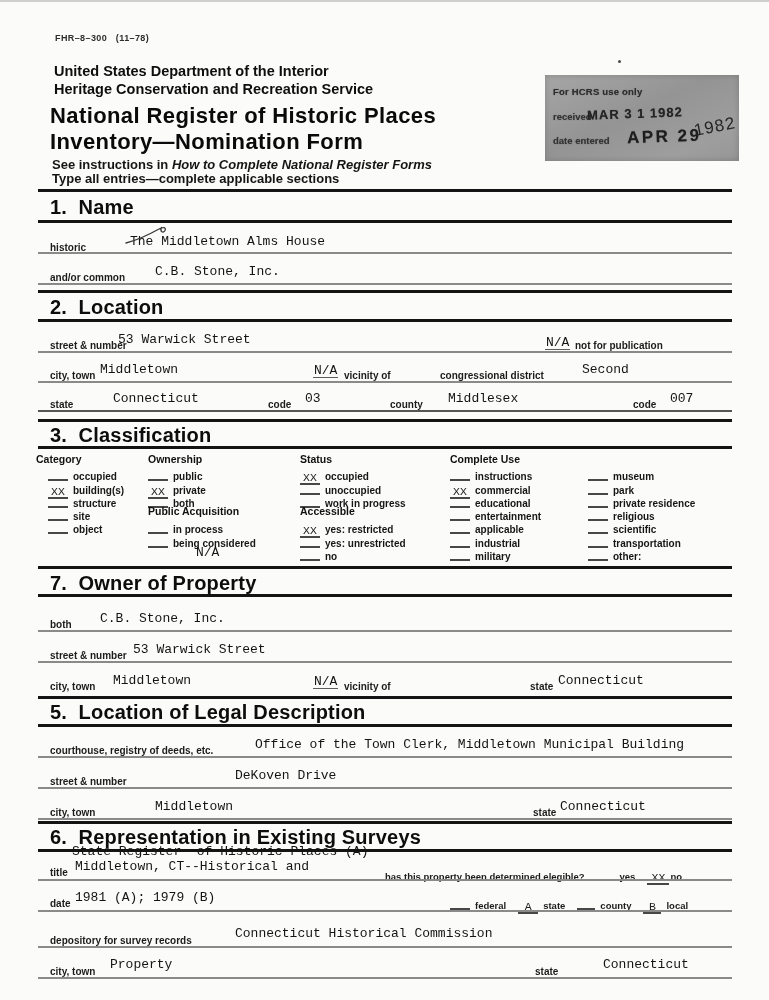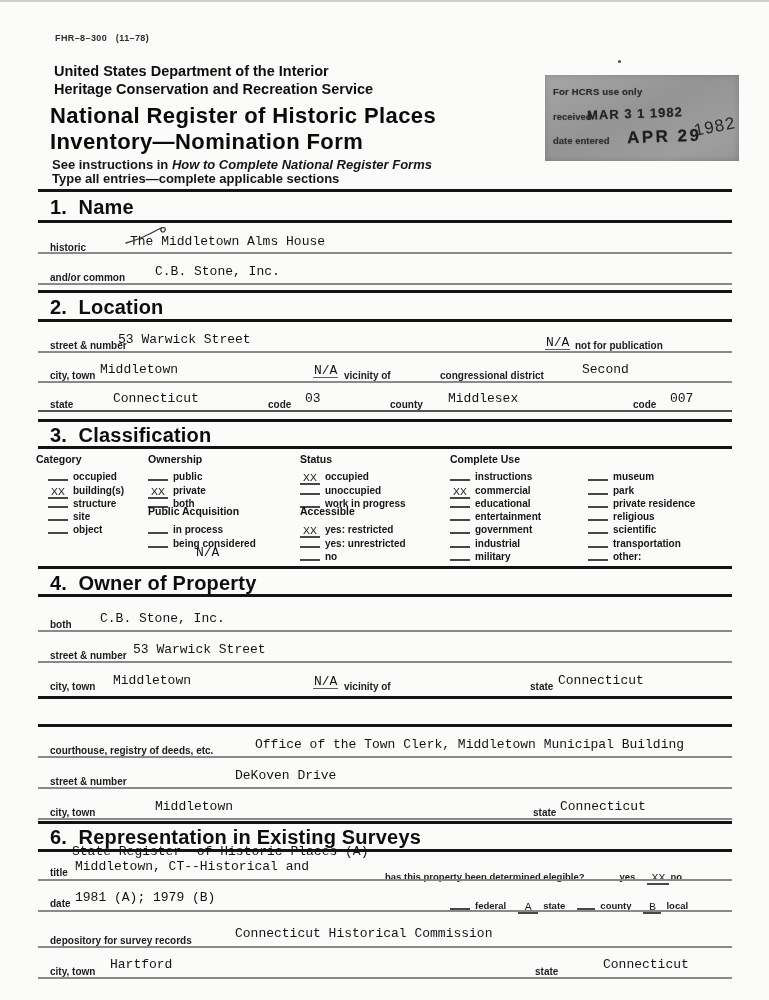--- a/index.html
+++ b/index.html
@@ -136,52 +136,53 @@
   <div class="abs colhead" style="left:300px;top:506px">Accessible</div>
   <div class="abs ck" style="left:300px;top:519px"><span class="bl">XX</span><span class="cl">yes: restricted</span></div>
   <div class="abs ck" style="left:300px;top:533px"><span class="bl"></span><span class="cl">yes: unrestricted</span></div>
   <div class="abs ck" style="left:300px;top:546px"><span class="bl"></span><span class="cl">no</span></div>
 
   <div class="abs colhead" style="left:450px;top:454px">Complete Use</div>
   <div class="abs ck" style="left:450px;top:466px"><span class="bl"></span><span class="cl">instructions</span></div>
   <div class="abs ck" style="left:450px;top:480px"><span class="bl">XX</span><span class="cl">commercial</span></div>
   <div class="abs ck" style="left:450px;top:493px"><span class="bl"></span><span class="cl">educational</span></div>
   <div class="abs ck" style="left:450px;top:506px"><span class="bl"></span><span class="cl">entertainment</span></div>
-  <div class="abs ck" style="left:450px;top:519px"><span class="bl"></span><span class="cl">government</span></div>
+  <div class="abs ck" style="left:450px;top:519px"><span class="bl"></span><span class="cl">applicable</span></div>
   <div class="abs ck" style="left:450px;top:533px"><span class="bl"></span><span class="cl">industrial</span></div>
   <div class="abs ck" style="left:450px;top:546px"><span class="bl"></span><span class="cl">military</span></div>
 
   <div class="abs ck" style="left:588px;top:466px"><span class="bl"></span><span class="cl">museum</span></div>
   <div class="abs ck" style="left:588px;top:480px"><span class="bl"></span><span class="cl">park</span></div>
   <div class="abs ck" style="left:588px;top:493px"><span class="bl"></span><span class="cl">private residence</span></div>
   <div class="abs ck" style="left:588px;top:506px"><span class="bl"></span><span class="cl">religious</span></div>
   <div class="abs ck" style="left:588px;top:519px"><span class="bl"></span><span class="cl">scientific</span></div>
   <div class="abs ck" style="left:588px;top:533px"><span class="bl"></span><span class="cl">transportation</span></div>
   <div class="abs ck" style="left:588px;top:546px"><span class="bl"></span><span class="cl">other:</span></div>
 
   <div class="thick" style="top:566px"></div>
-  <div class="abs sechead" style="left:50px;top:573px">4.  Owner of Property</div>
+  <div class="abs sechead" style="left:50px;top:573px">7.  Owner of Property</div>
   <div class="thick" style="top:594px"></div>
 
   <div class="abs lbl" style="left:50px;top:619px">both</div>
   <div class="abs mono" style="left:100px;top:612px">C.B. Stone, Inc.</div>
   <div class="thin" style="top:630px"></div>
 
   <div class="abs lbl" style="left:50px;top:650px">street &amp; number</div>
   <div class="abs mono" style="left:133px;top:643px">53 Warwick Street</div>
   <div class="thin" style="top:661px"></div>
 
   <div class="abs lbl" style="left:50px;top:681px">city, town</div>
   <div class="abs mono" style="left:113px;top:674px">Middletown</div>
   <div class="abs na" style="left:313px;top:675px">N/A</div>
   <div class="abs lbl" style="left:344px;top:681px">vicinity of</div>
   <div class="abs lbl" style="left:530px;top:681px">state</div>
   <div class="abs mono" style="left:558px;top:674px">Connecticut</div>
 
   <div class="thick" style="top:696px"></div>
+  <div class="abs sechead" style="left:50px;top:702px">5.  Location of Legal Description</div>
   <div class="thick" style="top:724px"></div>
 
   <div class="abs lbl" style="left:50px;top:745px">courthouse, registry of deeds, etc.</div>
   <div class="abs mono" style="left:255px;top:738px">Office of the Town Clerk, Middletown Municipal Building</div>
   <div class="thin" style="top:756px"></div>
 
   <div class="abs lbl" style="left:50px;top:776px">street &amp; number</div>
   <div class="abs mono" style="left:235px;top:769px">DeKoven Drive</div>
   <div class="thin" style="top:787px"></div>
 
@@ -208,17 +209,17 @@
   <div class="abs grp" style="left:450px;top:895px">
     <span class="bl" style="min-width:20px"></span><span class="q">federal</span><span class="bl" style="margin-left:12px;min-width:20px">A</span><span class="q">state</span><span class="bl" style="margin-left:12px;min-width:18px"></span><span class="q">county</span><span class="bl" style="margin-left:12px;min-width:18px">B</span><span class="q">local</span>
   </div>
   <div class="thin" style="top:910px"></div>
 
   <div class="abs lbl" style="left:50px;top:935px">depository for survey records</div>
   <div class="abs mono" style="left:235px;top:927px">Connecticut Historical Commission</div>
   <div class="thin" style="top:946px"></div>
 
   <div class="abs lbl" style="left:50px;top:966px">city, town</div>
-  <div class="abs mono" style="left:110px;top:958px">Hartford</div>
+  <div class="abs mono" style="left:110px;top:958px">Property</div>
   <div class="abs lbl" style="left:535px;top:966px">state</div>
   <div class="abs mono" style="left:603px;top:958px">Connecticut</div>
   <div class="thin" style="top:977px"></div>
 </div>
 
 </body></html>

